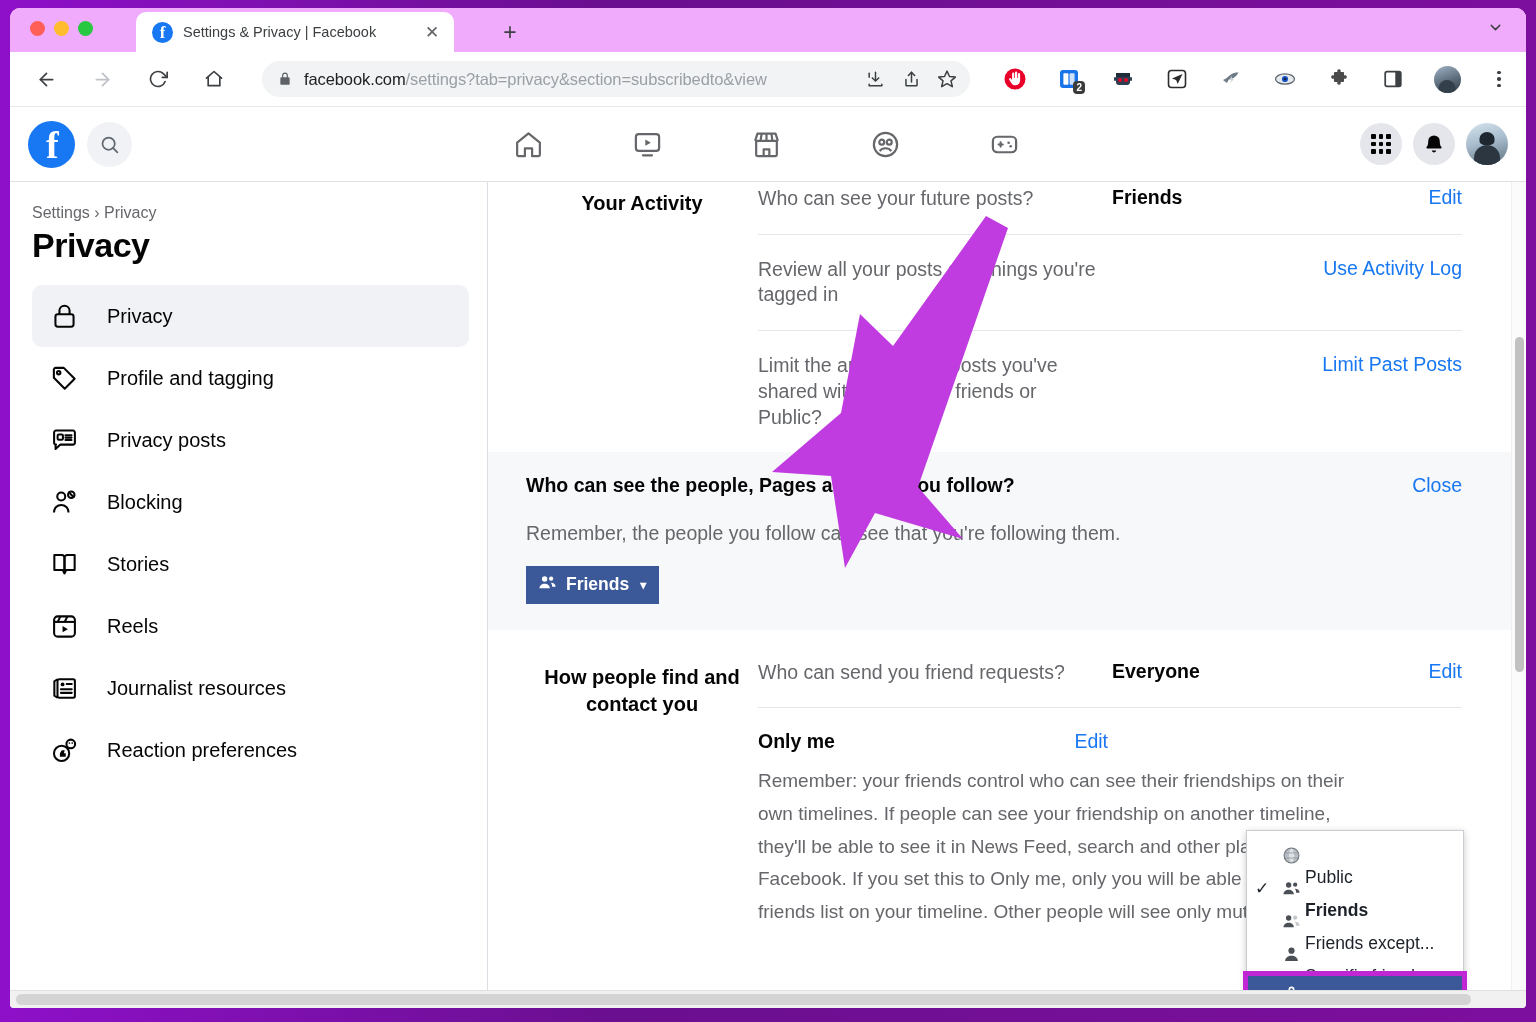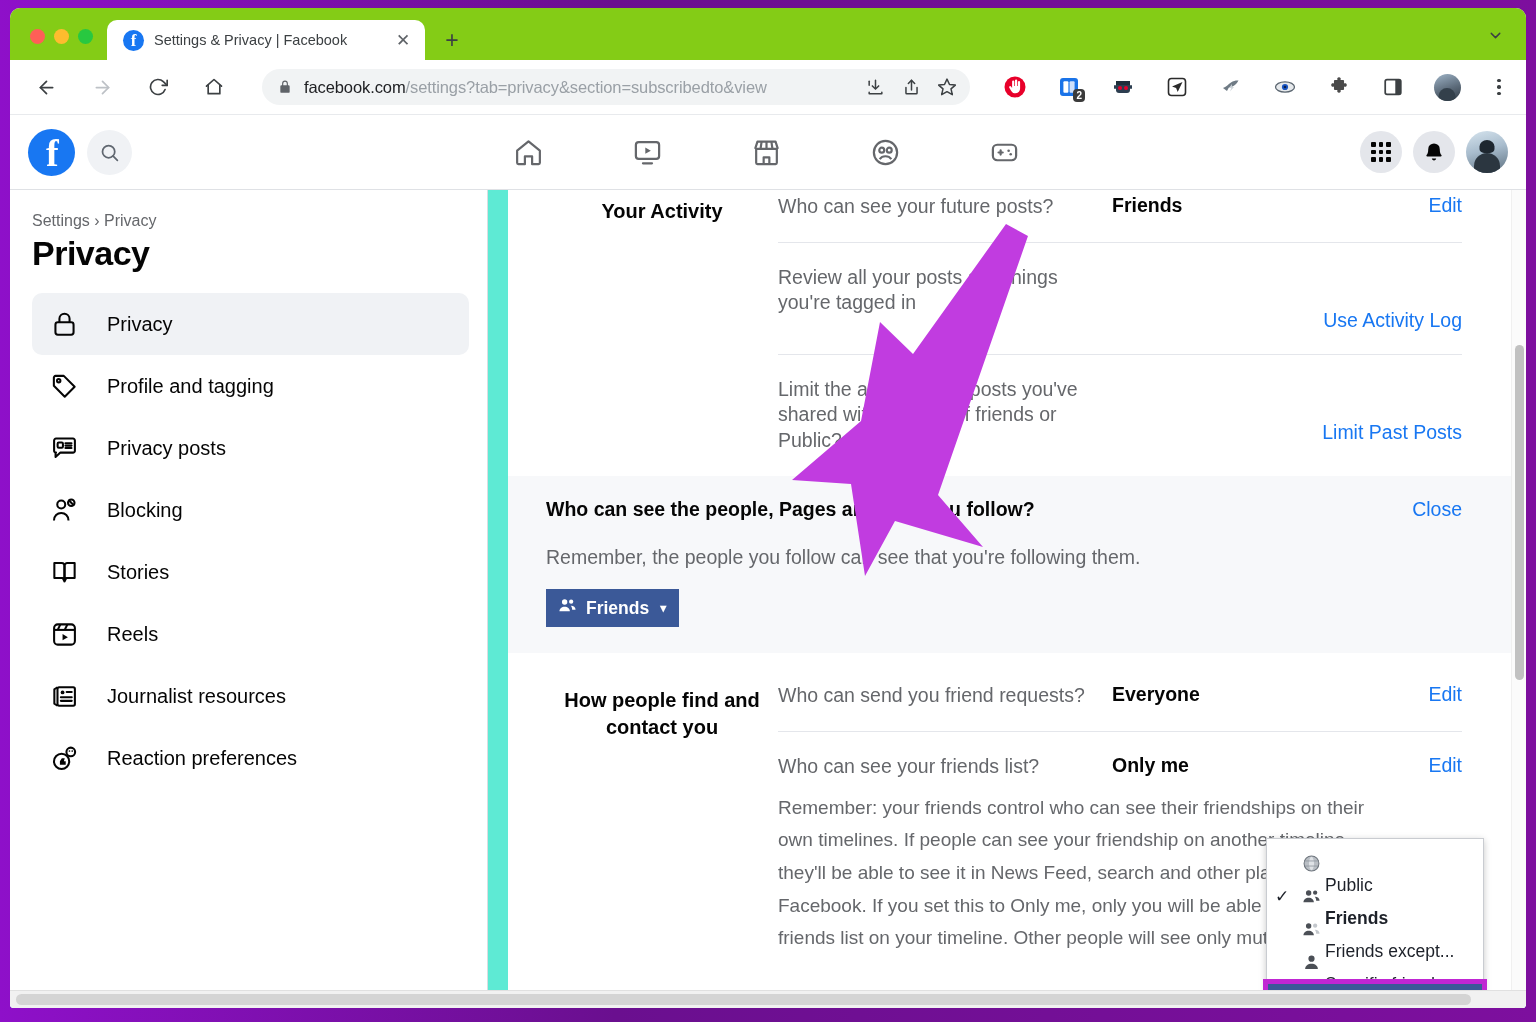--- a/index.html
+++ b/index.html
@@ -21,23 +21,23 @@
     position: relative;
     width: 1516px; height: 1000px;
     background: #ffffff;
     border-radius: 10px 10px 4px 4px;
     overflow: hidden;
   }
 
   
   #tabstrip {
     position: relative;
-    height: 52px;
-    background: #84cc16;
-    display: flex; align-items: flex-end;
+    height: 44px;
+    background: #f0abfc;
+    display: flex; align-items: flex-end; gap: 29px;
   }
   .traffic { display:flex; align-items:center; gap:9px; padding: 0 14px 16px 20px; }
   .dot { width:15px; height:15px; border-radius:50%; }
   .dot.red{background:#ff5f57;} .dot.yellow{background:#febc2e;} .dot.green{background:#28c840;}
 
   .tab {
     display:flex; align-items:center; gap:10px;
     height: 40px; min-width: 318px; max-width:318px;
     background:#fff; border-radius: 10px 10px 0 0;
     padding: 0 10px 0 16px; position:relative;
@@ -168,21 +168,21 @@
     content:"";position:absolute;left:50%;top:22%;transform:translateX(-50%);
     width:15px;height:13px;border-radius:50% 50% 30% 30%;background:#1e2730;z-index:2;
   }
   .grid-icon{display:grid;grid-template-columns:repeat(3,4.5px);gap:3px;}
   .grid-icon i{width:4.5px;height:4.5px;border-radius:1px;background:#050505;display:block;}
 
   
   #page{
     position:relative;
     height: calc(1000px - 52px - 55px - 75px);
-    display:flex; background:#5eead4; overflow:hidden;gap:20px;
+    display:flex; background:#c4b5fd; overflow:hidden;
   }
 
   
   #sidebar{
     width:478px; flex:none; background:#fff;
     border-right:1px solid #dadde1;
     padding: 22px 18px 0 22px;
     position:relative;
   }
   .breadcrumb{font-size:16px;color:#65676b;margin-bottom:4px;}
@@ -212,21 +212,21 @@
   .row{
     display:flex;align-items:flex-start;
     padding:22px 0 22px 0;
     border-bottom:1px solid #e4e6eb;
   }
   .row.first{padding-top:4px;}
   .row.nb{border-bottom:none;}
   .row-q{flex:1;font-size:19.5px;color:#65676b;line-height:1.32;padding-right:12px;}
   .row-v{width:185px;flex:none;font-size:19.5px;color:#050505;font-weight:700;}
   .row-a{width:165px;flex:none;text-align:right;font-size:19.5px;color:#1877f2;font-weight:500;}
-  .row-a.wide{width:165px;margin-top:44px;}
+  .row-a.wide{width:165px;}
 
   
   .card{
     background:#f7f8fa;
     margin:0 -64px 0 -38px;
     padding:22px 64px 26px 38px;
     position:relative;
   }
   .card-head{display:flex;align-items:flex-start;}
   .card-title{flex:1;font-size:19.5px;font-weight:700;color:#050505;}
@@ -676,21 +676,20 @@
           <div class="sect-label">How people find and contact you</div>
           <div class="rows">
 
             <div class="row first">
               <div class="row-q">Who can send you friend requests?</div>
               <div class="row-v">Everyone</div>
               <div class="row-a">Edit</div>
             </div>
 
             <div class="row nb" style="padding-bottom:2px;">
-              <div class="row-q">Who can see your friends list?</div>
               <div class="row-v">Only me</div>
               <div class="row-a">Edit</div>
             </div>
 
             <div class="explain">Remember: your friends control who can see their friendships on their own timelines. If people can see your friendship on another timeline, they'll be able to see it in News Feed, search and other places on Facebook. If you set this to Only me, only you will be able to see your full friends list on your timeline. Other people will see only mutual friends.</div>
           </div>
         </div>
 
       </div>
 

